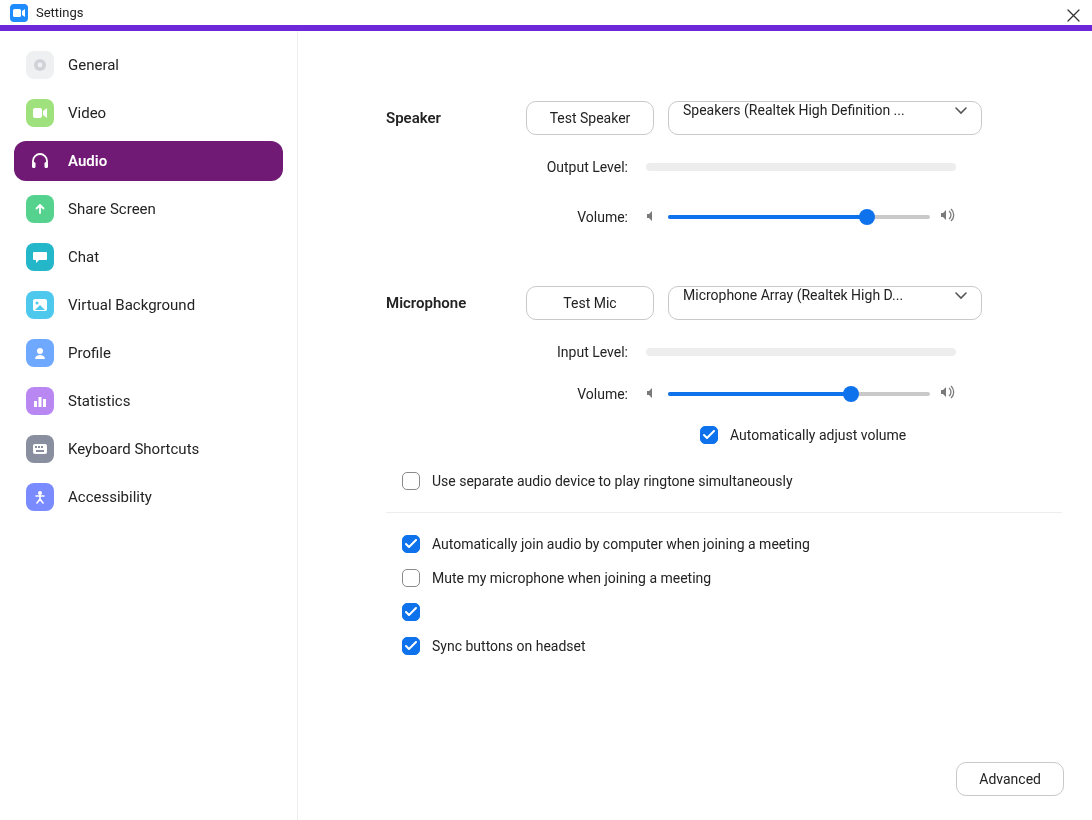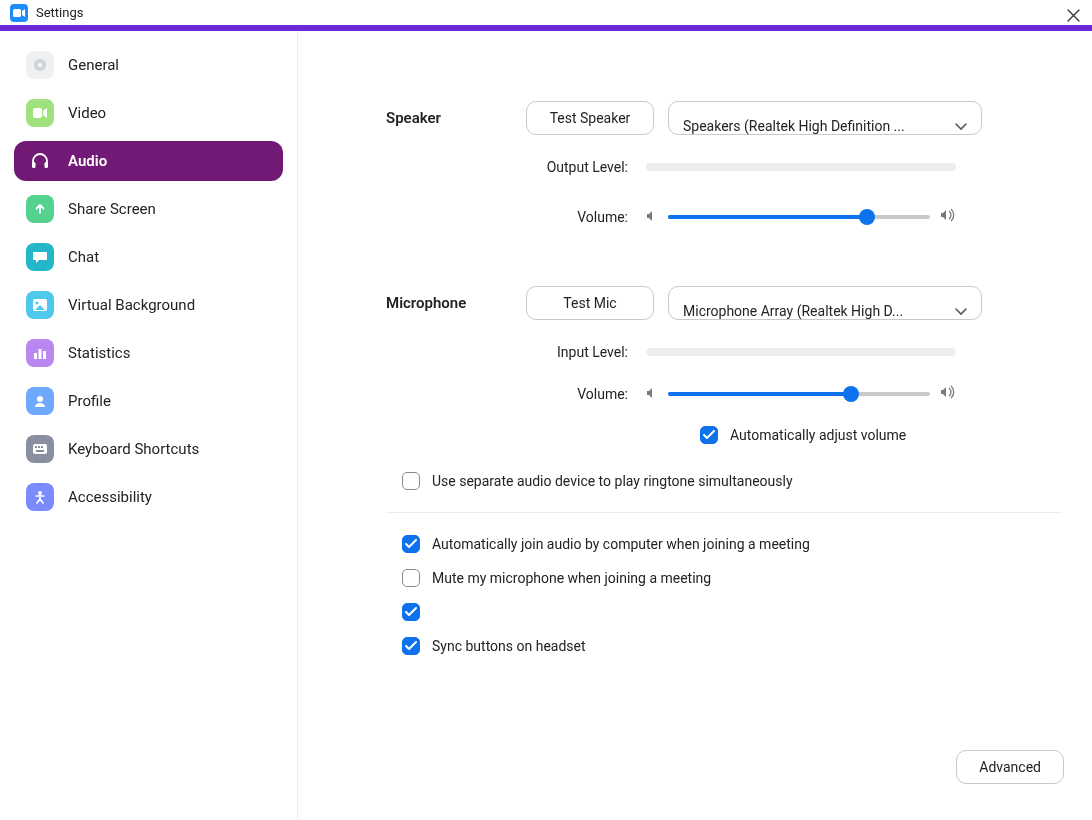--- a/index.html
+++ b/index.html
@@ -16,21 +16,21 @@
     .sidebar-item .icon-wrap { width: 28px; height: 28px; border-radius: 8px; display: flex; align-items: center; justify-content: center; margin-right: 14px; }
     .sidebar-item .label { font-size: 15px; color: #232323; }
     .sidebar-item.active { background: #701a75; }
     .sidebar-item.active .label { color: #ffffff; font-weight: 600; }
 
     .content { flex: 1; padding: 70px 30px 20px 88px; position: relative; }
     .row { display: flex; align-items: center; margin-bottom: 24px; }
     .sec-label { width: 140px; font-size: 15px; font-weight: 600; color: #232323; }
     .btn { height: 34px; padding: 16px 22px; border: 1px solid #c9c9c9; border-radius: 10px; background: #fff; font-size: 14px; color: #232323; cursor: pointer; display: inline-flex; align-items: center; justify-content: center; }
     .btn.wide { width: 128px; }
-    .dropdown { height: 34px; width: 314px; border: 1px solid #c9c9c9; border-radius: 10px; background: #fff; font-size: 14px; color: #232323; display: flex; align-items: flex-end; justify-content: space-between; padding: 0 14px; cursor: pointer; margin-left: 14px; }
+    .dropdown { height: 34px; width: 314px; border: 1px solid #c9c9c9; border-radius: 10px; background: #fff; font-size: 14px; color: #232323; display: flex; align-items: flex-start; justify-content: space-between; padding: 0 14px; cursor: pointer; margin-left: 14px; }
 
     .level-row { display: flex; align-items: center; margin-top: 24px; }
     .right-label { width: 260px; text-align: right; font-size: 14px; color: #232323; padding-right: 18px; }
     .level-bar { flex: 0 0 310px; height: 8px; background: #ededed; border-radius: 4px; }
 
     .slider-row { display: flex; align-items: center; margin-top: 32px; }
     .slider { flex: 0 0 310px; display: flex; align-items: center; gap: 10px; }
     .slider .track { flex: 1; height: 4px; background: #c9c9c9; border-radius: 2px; position: relative; }
     .slider .fill { position: absolute; left: 0; top: 0; bottom: 0; width: 76%; background: #0e72ec; border-radius: 2px; }
     .slider .thumb { position: absolute; left: 76%; top: 50%; transform: translate(-50%, -50%); width: 16px; height: 16px; background: #0e72ec; border-radius: 50%; }
@@ -39,21 +39,21 @@
 
     .checkbox { display: inline-flex; align-items: center; gap: 12px; font-size: 14px; color: #232323; cursor: pointer; margin-left: 16px; }
     .checkbox .box { width: 18px; height: 18px; border: 1.6px solid #8a8a8a; border-radius: 5px; display: flex; align-items: center; justify-content: center; }
     .checkbox .box.checked { background: #0e72ec; border-color: #0e72ec; }
 
     .auto-adj { margin-top: 22px; margin-left: 298px; }
     .divider-block { margin-top: 28px; }
     .sep { border: none; border-top: 1px solid #ededed; margin: 18px 0 22px 0; }
     .opt-list { display: flex; flex-direction: column; gap: 16px; }
 
-    .advanced { position: absolute; right: 28px; bottom: 36px; }
+    .advanced { position: absolute; right: 28px; bottom: 24px; }
 
     .spacer { height: 60px; }
   </style>
 </head>
 <body>
 
 <div class="titlebar">
   <div class="logo">
     <svg width="12" height="8" viewBox="0 0 12 8">
         <rect x="0" y="0" width="8" height="8" rx="1.5" fill="#fff"></rect>
@@ -119,37 +119,37 @@
       <div class="icon-wrap" style="background:#4ec8ec">
         <svg width="16" height="14" viewBox="0 0 16 14">
             <rect x="1" y="1" width="14" height="12" rx="2" fill="#fff"></rect>
             <circle cx="5" cy="5" r="1.5" fill="#4ec8ec"></circle>
             <path d="M3 12 L8 7 L13 12 Z" fill="#4ec8ec"></path>
           </svg>
       </div>
       <span class="label">Virtual Background</span>
     </div>
     <div class="sidebar-item">
+      <div class="icon-wrap" style="background:#6fa8ff">
+        <svg width="14" height="14" viewBox="0 0 14 14">
+            <circle cx="7" cy="5" r="3" fill="#fff"></circle>
+            <path d="M2 13 a5 4 0 0 1 10 0 Z" fill="#fff"></path>
+          </svg>
+      </div>
+      <span class="label">Profile</span>
+    </div>
+    <div class="sidebar-item">
       <div class="icon-wrap" style="background:#b987f2">
         <svg width="14" height="12" viewBox="0 0 14 12">
             <rect x="1" y="6" width="3" height="6" fill="#fff"></rect>
             <rect x="5.5" y="2" width="3" height="10" fill="#fff"></rect>
             <rect x="10" y="4" width="3" height="8" fill="#fff"></rect>
           </svg>
       </div>
       <span class="label">Statistics</span>
-    </div>
-    <div class="sidebar-item">
-      <div class="icon-wrap" style="background:#6fa8ff">
-        <svg width="14" height="14" viewBox="0 0 14 14">
-            <circle cx="7" cy="5" r="3" fill="#fff"></circle>
-            <path d="M2 13 a5 4 0 0 1 10 0 Z" fill="#fff"></path>
-          </svg>
-      </div>
-      <span class="label">Profile</span>
     </div>
     <div class="sidebar-item">
       <div class="icon-wrap" style="background:#8a8fa0">
         <svg width="16" height="12" viewBox="0 0 16 12">
             <rect x="1" y="1" width="14" height="10" rx="2" fill="#fff"></rect>
             <rect x="3" y="3" width="2" height="2" fill="#8a8fa0"></rect>
             <rect x="6" y="3" width="2" height="2" fill="#8a8fa0"></rect>
             <rect x="9" y="3" width="2" height="2" fill="#8a8fa0"></rect>
             <rect x="4" y="7" width="8" height="2" fill="#8a8fa0"></rect>
           </svg>

